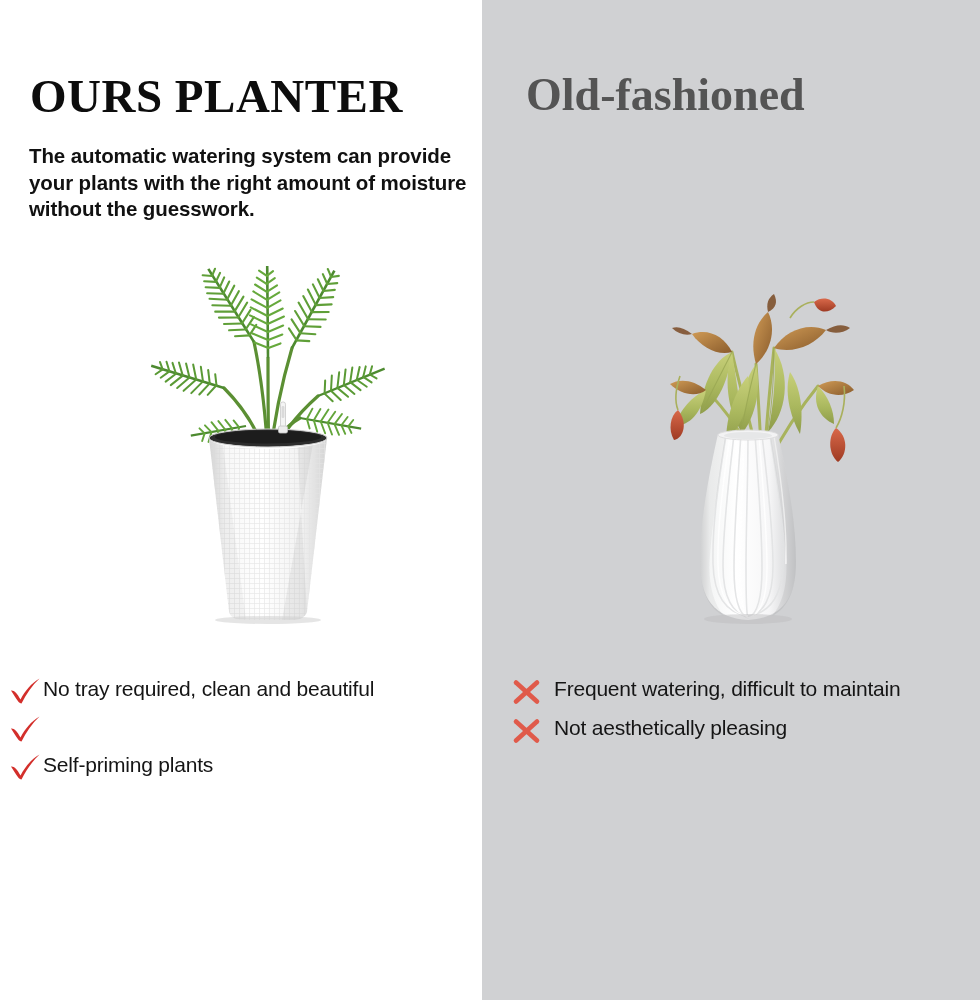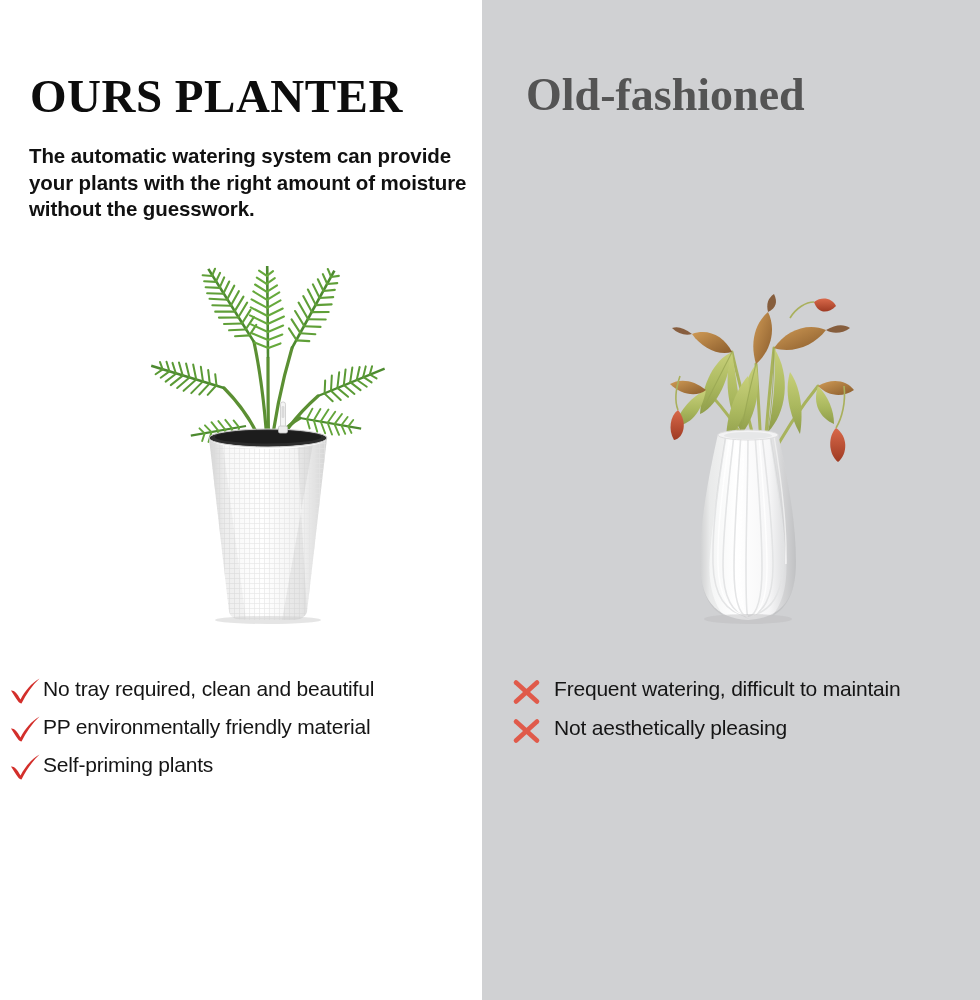--- a/index.html
+++ b/index.html
@@ -502,21 +502,20 @@
       <svg class="icon-check" viewBox="0 0 34 26">
         <path d="M3 12.5 C 6 12, 9 15, 12.5 21.5 C 17 13, 23 5.5, 31.5 0.5 C 24 7.5, 18 16.5, 13.5 25.5 C 11 25.5, 9 22, 3 12.5 Z" fill="#d32f2b"></path>
       </svg>
       <span class="li-text">No tray required, clean and beautiful</span>
     </div>
 
     <div class="li">
       <svg class="icon-check" viewBox="0 0 34 26">
         <path d="M3 12.5 C 6 12, 9 15, 12.5 21.5 C 17 13, 23 5.5, 31.5 0.5 C 24 7.5, 18 16.5, 13.5 25.5 C 11 25.5, 9 22, 3 12.5 Z" fill="#d32f2b"></path>
       </svg>
-      <span class="li-text">PP environmentally friendly material</span>
     </div>
 
     <div class="li">
       <svg class="icon-check" viewBox="0 0 34 26">
         <path d="M3 12.5 C 6 12, 9 15, 12.5 21.5 C 17 13, 23 5.5, 31.5 0.5 C 24 7.5, 18 16.5, 13.5 25.5 C 11 25.5, 9 22, 3 12.5 Z" fill="#d32f2b"></path>
       </svg>
       <span class="li-text">Self-priming plants</span>
     </div>
   </div>
 

